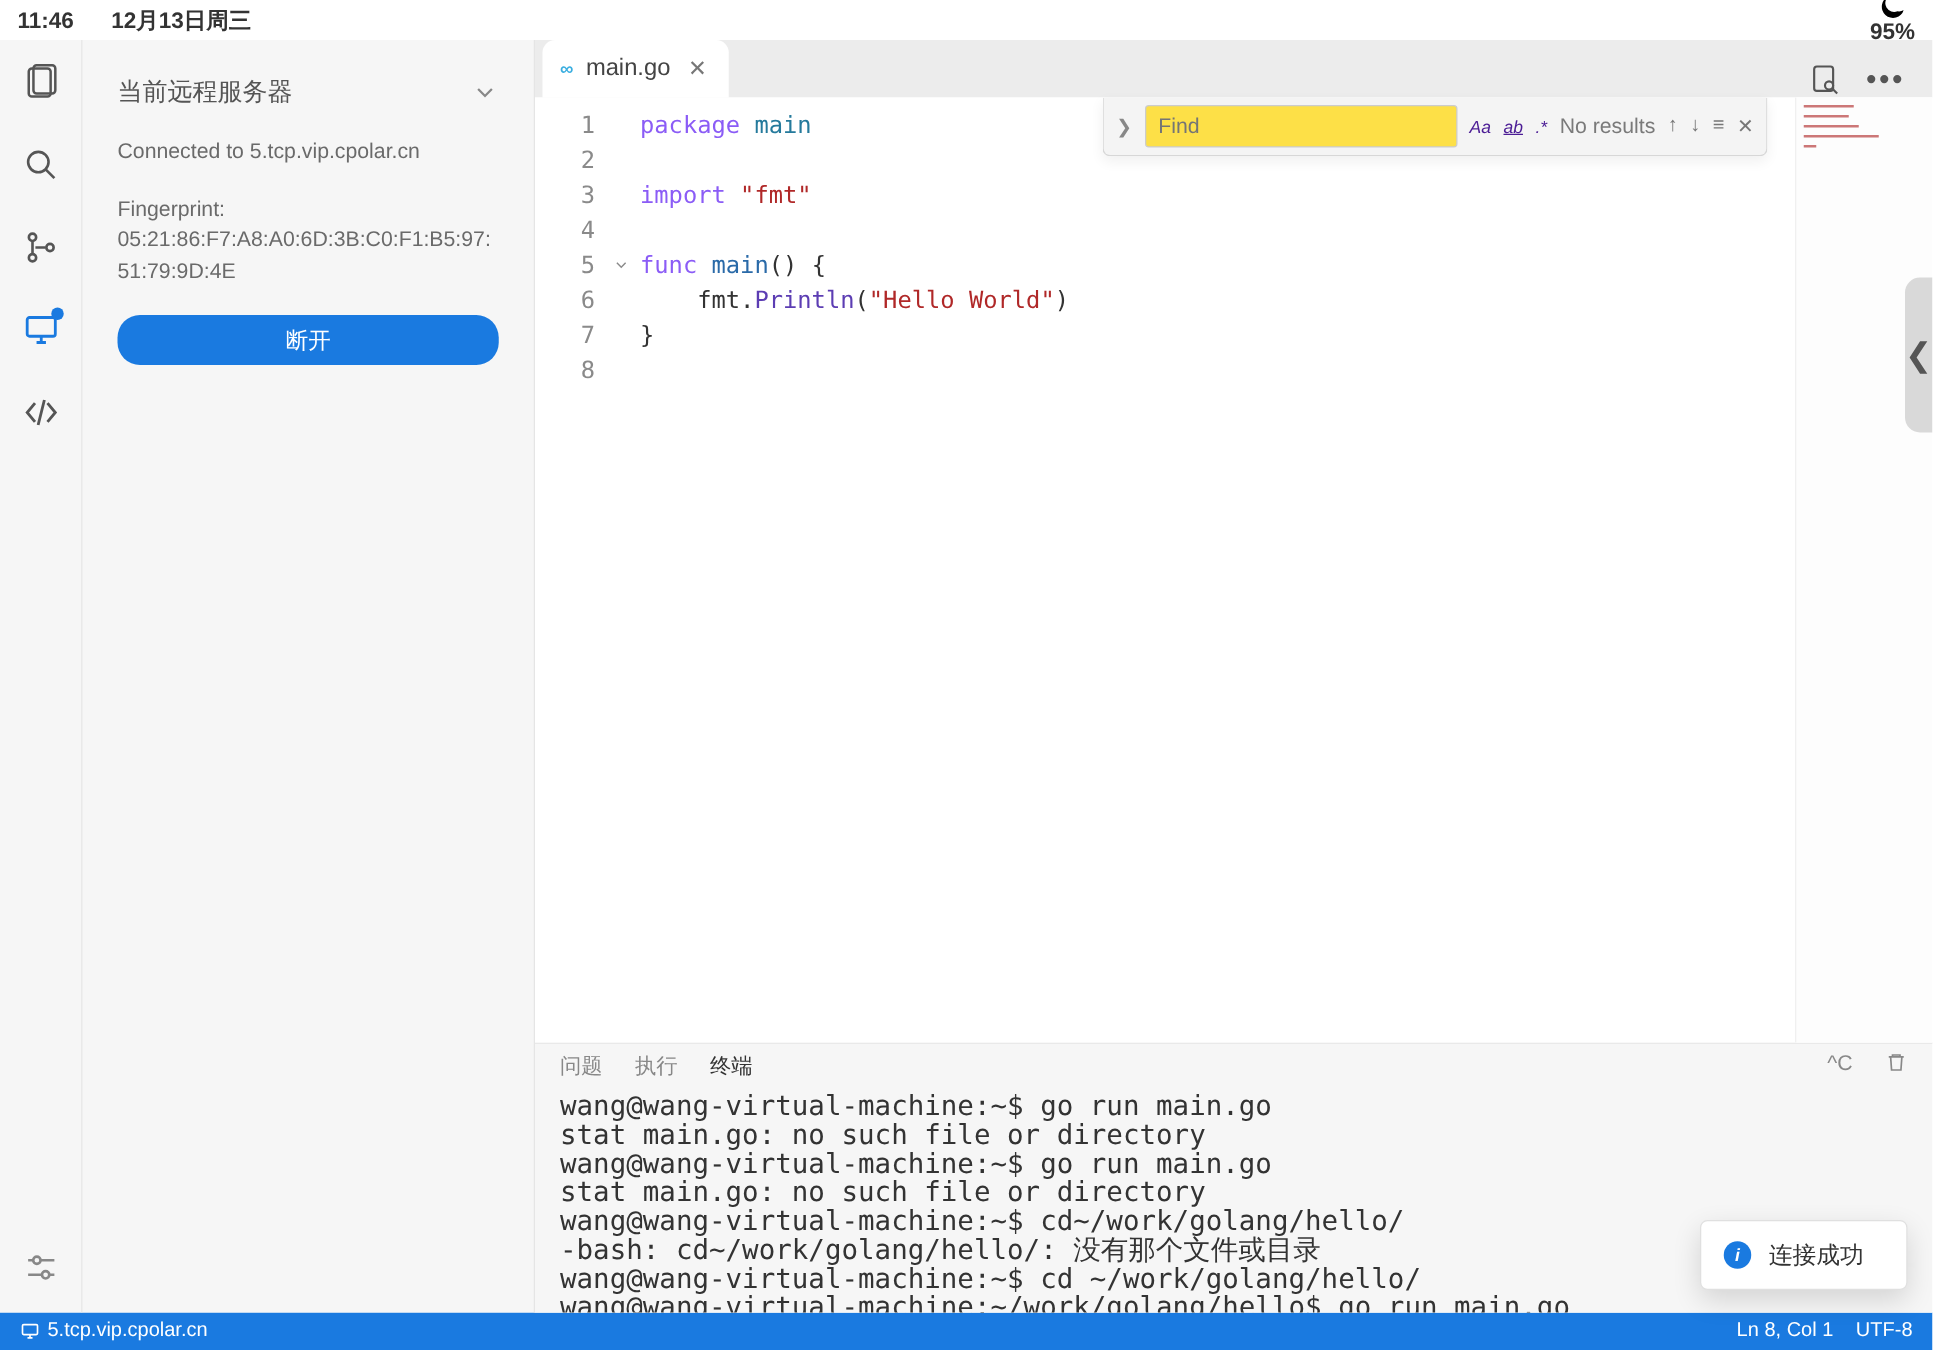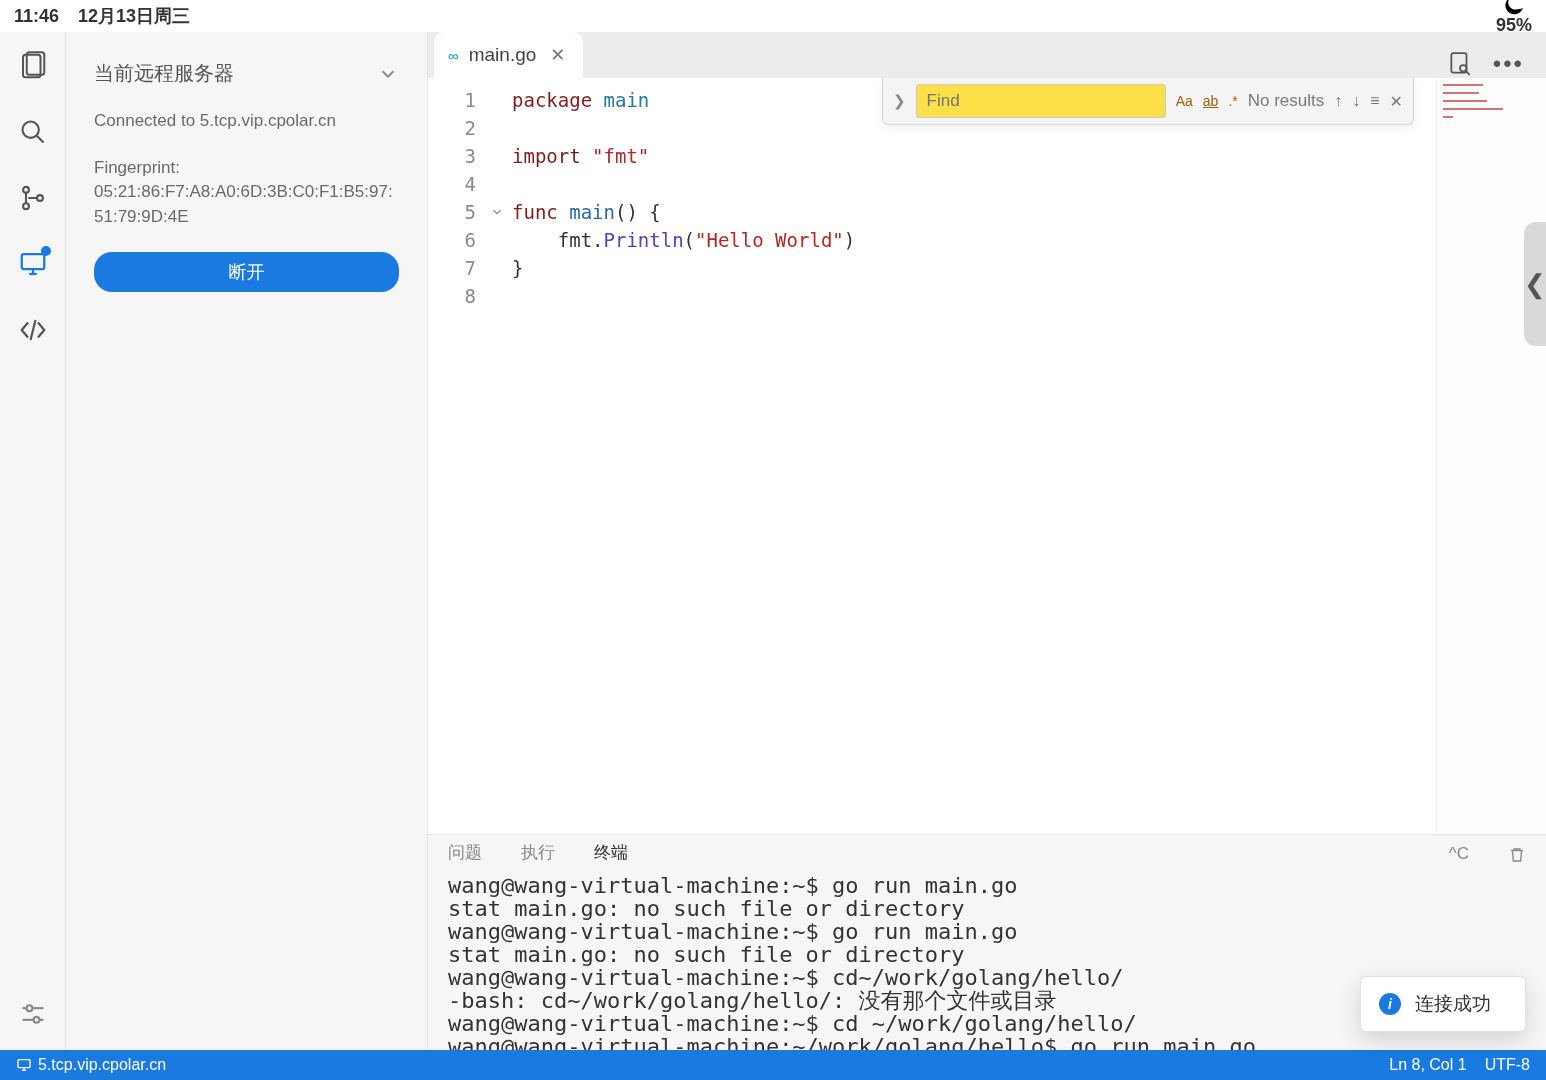--- a/index.html
+++ b/index.html
@@ -1,21 +1,21 @@
 <!DOCTYPE html>
 <html><head>
 <meta charset="utf-8">
 <style>
 * { box-sizing: border-box; margin: 0; padding: 0; }
 body { font-family: -apple-system, "SF Pro", "Segoe UI", sans-serif; background: #fff; color: #333; overflow: hidden; width: 1546px; height: 1080px; position: relative; }
 .mono { font-family: "SF Mono", ui-monospace, Menlo, Consolas, monospace; }
 
 
 .status-bar { height: 32px; display: flex; align-items: center; justify-content: space-between; padding: 0 14px; font-size: 18px; font-weight: 600; }
-.status-left { display: flex; gap: 19px; align-items: center; }
+.status-left { display: flex; gap: 30px; align-items: center; }
 .status-right { display: flex; gap: 0; align-items: center; flex-direction: column; }
 .battery { width: 32px; height: 15px; border: 2px solid #000; border-radius: 4px; position: relative; display: inline-block; }
 .battery::after { content: ""; position: absolute; right: -5px; top: 3px; width: 3px; height: 6px; background: #000; border-radius: 0 2px 2px 0; }
 .battery-fill { height: 100%; width: 95%; background: #000; border-radius: 1px; }
 
 
 .app { display: grid; grid-template-columns: 66px 362px 1fr; height: calc(1080px - 32px - 30px); }
 .activity-bar { background: #f6f6f6; border-right: 1px solid #e5e5e5; display: flex; flex-direction: column; align-items: center; padding-top: 18px; gap: 34px; position: relative; }
 .activity-bar .ab-icon { width: 32px; height: 32px; color: #555; display: flex; align-items: center; justify-content: center; cursor: pointer; }
 .activity-bar .ab-icon.active { color: #1a7ae0; }
@@ -34,49 +34,49 @@
 .tab .close { color: #777; font-size: 18px; padding: 0 4px; cursor: pointer; }
 .top-actions { margin-left: auto; display: flex; align-items: center; gap: 20px; padding-right: 22px; color: #555; }
 
 .editor-wrap { flex: 1; display: flex; position: relative; background: #fff; }
 .gutter { width: 58px; text-align: right; padding: 8px 10px 0 0; color: #8a8a8a; font-size: 19px; line-height: 28px; }
 .gutter div { height: 28px; }
 .fold-col { width: 22px; padding-top: 8px; }
 .fold-col div { height: 28px; display: flex; align-items: center; justify-content: center; color: #8a8a8a; }
 .code { flex: 1; padding: 8px 0 0 4px; font-size: 19px; line-height: 28px; }
 .code .ln { height: 28px; white-space: pre; } 
-.kw { color: #7f1d1d; }
+.kw { color: #8b5cf6; }
 .pkg { color: #257a9c; }
 .fn { color: #5c3db3; }
 .str { color: #b02828; }
 .id { color: #2a6aa8; }
 
 
 .find { position: absolute; top: 0; right: 132px; width: 532px; background: #f4f4f4; border: 1px solid #d7d7d7; border-top: none; border-radius: 0 0 6px 6px; display: flex; align-items: center; padding: 6px 10px; gap: 10px; box-shadow: 0 4px 10px rgba(0,0,0,.06); }
 .find .exp { color: #888; font-size: 15px; cursor: pointer; }
 .find input { flex: 1; background: #fde047; border: 1px solid #ccc; border-radius: 3px; padding: 6px 10px; font-size: 17px; color: #666; min-width: 0; }
-.find .opt { color: #a16207; font-size: 14px; cursor: pointer; }
+.find .opt { color: #4c1d95; font-size: 14px; cursor: pointer; font-style: italic; }
 .find .opt.under { text-decoration: underline; text-align: center; }
 .find .res { color: #7a7a7a; font-size: 17px; white-space: nowrap; }
 .find .nav { color: #777; font-size: 16px; cursor: pointer; }
 
 
 .minimap { width: 110px; background: #fdfdfd; border-left: 1px solid #f0f0f0; position: relative; }
 .minimap .mm-line { position: absolute; left: 6px; height: 2px; background: #c77; }
 .mm1 { top: 6px; width: 40px; }
 .mm2 { top: 14px; width: 36px; background:#89c; }
 .mm3 { top: 22px; width: 44px; }
 .mm4 { top: 30px; width: 60px; background:#b88; }
 .mm5 { top: 38px; width: 10px; }
 
 .drawer-tab { position: absolute; right: 0; top: 190px; width: 22px; height: 124px; background: #d9d9d9; border-radius: 12px 0 0 12px; display: flex; align-items: center; justify-content: center; color: #555; font-size: 26px; }
 
 
 .panel { height: 216px; background: #f6f6f6; border-top: 1px solid #e5e5e5; display: flex; flex-direction: column; }
-.panel-tabs { display: flex; align-items: flex-end; gap: 39px; padding: 6px 20px; font-size: 17px; color: #888; }
+.panel-tabs { display: flex; align-items: flex-start; gap: 26px; padding: 6px 20px; font-size: 17px; color: #888; }
 .panel-tabs .pt.active { color: #333; }
 .panel-tabs .spacer { flex: 1; }
 .panel-tabs .ctl { color: #888; cursor: pointer; }
 .term { flex: 1; padding: 4px 20px 8px; font-size: 22px; line-height: 23px; color: #333; overflow: hidden; }
 
 
 .toast { position: absolute; right: 20px; bottom: 48px; background: #fff; border: 1px solid #e0e0e0; box-shadow: 0 8px 22px rgba(0,0,0,.14); border-radius: 6px; padding: 14px 34px 14px 18px; display: flex; align-items: center; gap: 14px; font-size: 19px; }
 .toast .ico { width: 22px; height: 22px; border-radius: 50%; background: #1a7ae0; color: #fff; display: flex; align-items: center; justify-content: center; font-size: 14px; font-weight: 700; font-style: italic; }
 
 

